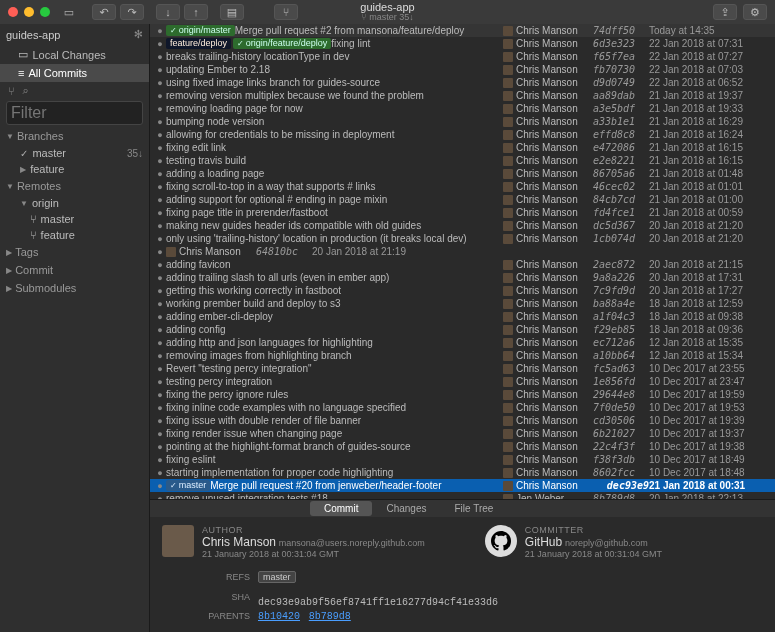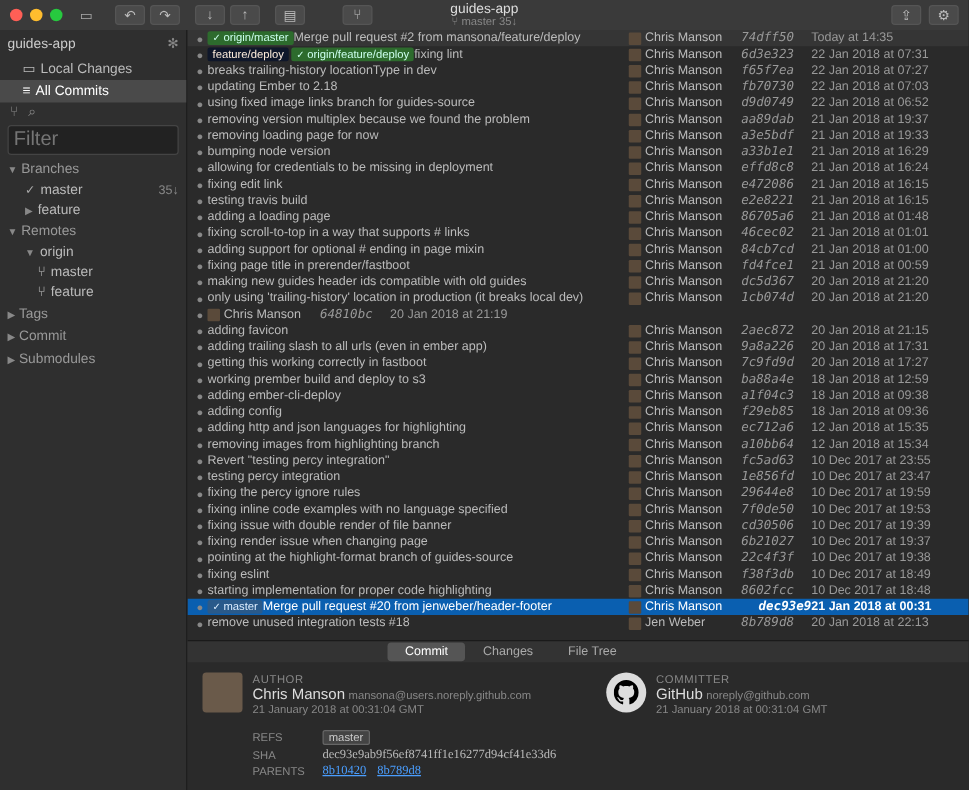--- a/index.html
+++ b/index.html
@@ -68,22 +68,22 @@
 .detail-body { background: #2a2a2a; padding: 8px 12px; display: flex; gap: 60px; font-size: 10px; }
 .detail-col { display: flex; gap: 8px; }
 .detail-avatar { width: 32px; height: 32px; background: #6a5a4a; border-radius: 3px; }
 .detail-avatar.gh { background: #ddd; border-radius: 50%; display: flex; align-items: center; justify-content: center; color: #000; font-size: 18px; }
 .detail-info .label { font-size: 9px; color: #888; letter-spacing: 0.5px; }
 .detail-info .name { font-size: 12px; color: #ddd; }
 .detail-info .email { font-size: 9px; color: #888; }
 .detail-info .date { font-size: 9px; color: #888; }
 .detail-meta { padding: 4px 12px 8px 52px; font-size: 10px; }
 .detail-meta .row { display: flex; gap: 8px; align-items: center; margin-bottom: 2px; }
-.detail-meta .mlabel { width: 48px; text-align: left; color: #888; font-size: 9px; }
-.detail-meta .mval { color: #bbb; font-family: Liberation Serif, serif; }
+.detail-meta .mlabel { width: 48px; text-align: right; color: #888; font-size: 9px; }
+.detail-meta .mval { color: #bbb; font-family: Liberation Mono, monospace; margin-top: 12px; }
 .detail-meta .link { color: #4a9eff; text-decoration: underline; cursor: pointer; margin-right: 6px; }
 .mbadge { background: #444; border: 1px solid #666; border-radius: 2px; padding: 0 4px; font-size: 9px; color: #ccc; }
 
 ::-webkit-scrollbar { width: 8px; }
 ::-webkit-scrollbar-track { background: #2a2a2a; }
 ::-webkit-scrollbar-thumb { background: #555; border-radius: 4px; }
 </style>
 </head>
 <body>
 

